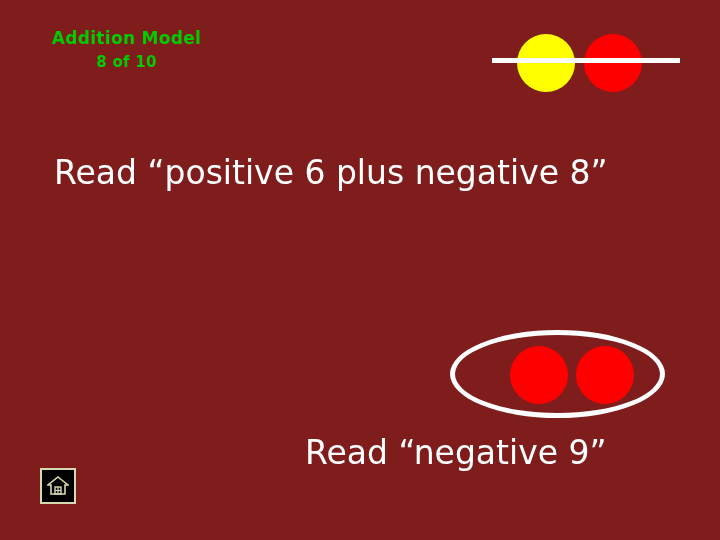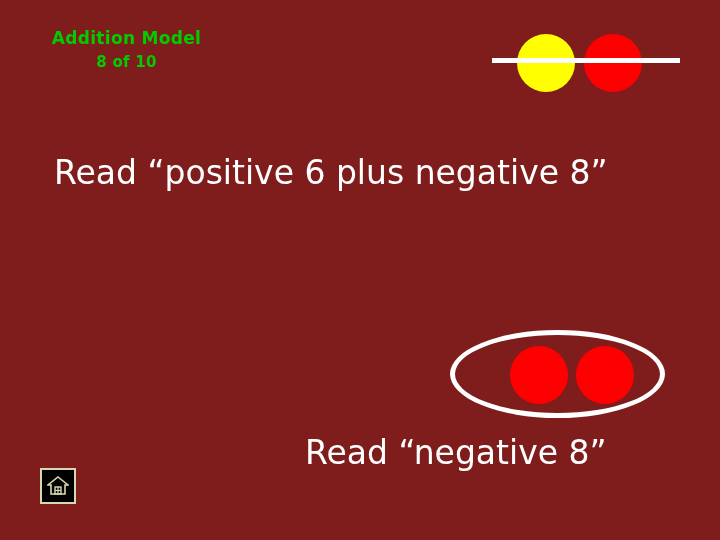--- a/index.html
+++ b/index.html
@@ -177,21 +177,21 @@
     <div class="counter" id="counter-red-top"></div>
     <div id="strike-line"></div>
   </div>
 
   <div id="result-group">
     <div id="result-ellipse"></div>
     <div class="counter" id="counter-red-a"></div>
     <div class="counter" id="counter-red-b"></div>
   </div>
 
-  <div id="read-line-2">Read “negative 8”</div>
+  <div id="read-line-2">Read “negative 9”</div>
 
   <div id="home-button">
     <span id="home-icon">
       <svg width="22" height="20" viewBox="0 0 22 20" aria-hidden="true">
         <polygon points="11,1 21,9 18,9 18,18 4,18 4,9 1,9" fill="none" stroke="#d8d8b0" stroke-width="1.6"></polygon>
         <rect x="8" y="11" width="6" height="7" fill="none" stroke="#d8d8b0" stroke-width="1.4"></rect>
         <line x1="11" y1="11" x2="11" y2="18" stroke="#d8d8b0" stroke-width="1.2"></line>
         <line x1="8" y1="14.5" x2="14" y2="14.5" stroke="#d8d8b0" stroke-width="1.2"></line>
       </svg>
     </span>

